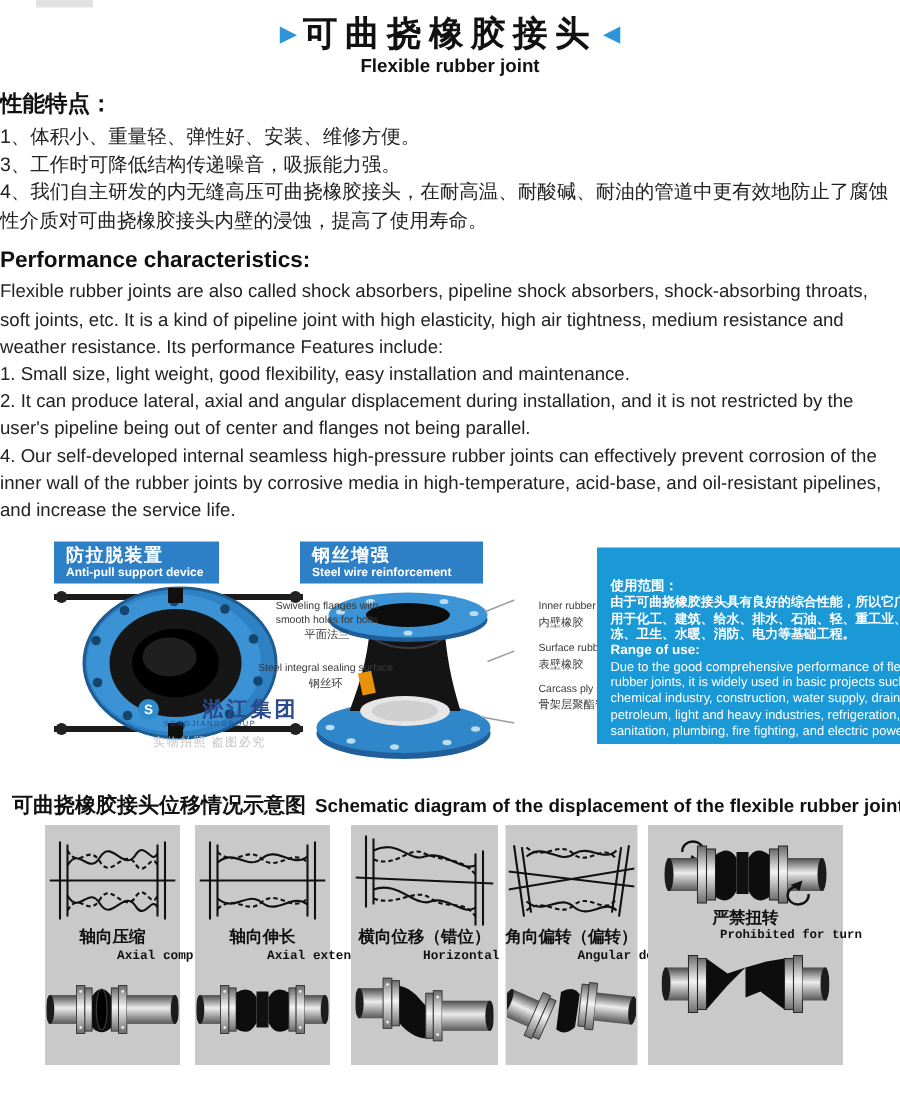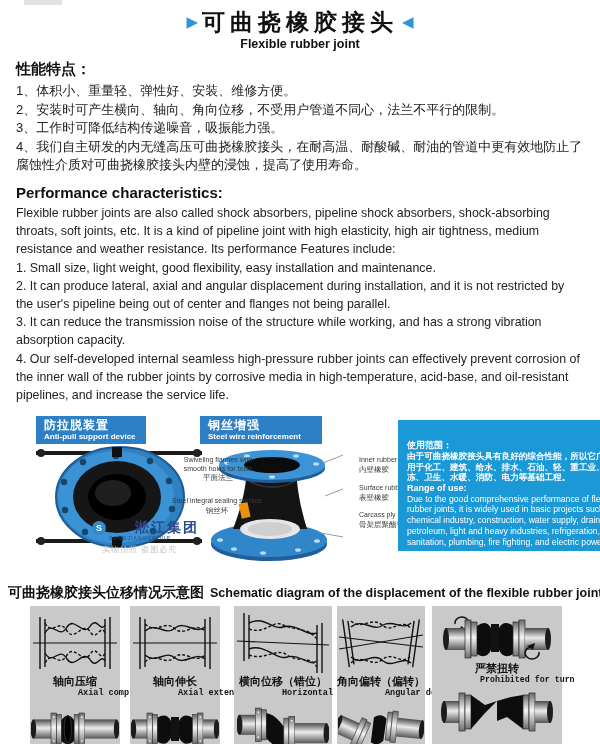--- a/index.html
+++ b/index.html
@@ -8,21 +8,21 @@
     background:#fff;color:#1d1d1d;
     font-family:"Liberation Sans","DejaVu Sans",sans-serif;
   }
   .artifact{position:absolute;left:24px;top:0;width:38px;height:5px;background:#e2e2e2;}
   
   .title-row{text-align:center;padding-top:7px;font-weight:bold;white-space:nowrap;}
   .title-cn{font-size:23px;letter-spacing:5px;color:#111;}
   .arrow{color:#2e95d8;font-size:15px;vertical-align:3px;padding:0 4px;}
   .subtitle{text-align:center;font-weight:bold;font-size:12.5px;margin-top:-1px;color:#111;}
   
-  .content{padding:0 16px;}
+  .content{padding:0 0;}
   .sec-head{font-size:15px;font-weight:bold;margin:9px 0 3px;color:#111;}
   .cn-text{font-size:13px;line-height:18.6px;color:#222;}
   .en-text{font-size:12.4px;line-height:18.2px;color:#222;}
   .en-text div{margin:0;}
   
   .product{position:relative;height:166px;margin-top:7px;}
   .badge{position:absolute;background:#2d80c6;color:#fff;padding:3px 8px 3px;box-sizing:border-box;}
   .badge .bcn{display:block;font-size:12px;font-weight:bold;line-height:13px;letter-spacing:1px;}
   .badge .ben{display:block;font-size:8px;line-height:9px;font-weight:bold;}
   .badge1{left:36px;top:5px;width:110px;}
@@ -88,30 +88,28 @@
 
 <div class="title-row">
   <span class="arrow">▶</span><span class="title-cn">可曲挠橡胶接头</span><span class="arrow">◀</span>
 </div>
 <div class="subtitle">Flexible rubber joint</div>
 
 <div class="content">
 
   <div class="sec-head">性能特点：</div>
   <div class="cn-text">1、体积小、重量轻、弹性好、安装、维修方便。</div>
-  <div class="cn-text">2、安装时可产生横向、轴向、角向位移，不受用户管道不同心，法兰不平行的限制。</div>
   <div class="cn-text">3、工作时可降低结构传递噪音，吸振能力强。</div>
   <div class="cn-text">4、我们自主研发的内无缝高压可曲挠橡胶接头，在耐高温、耐酸碱、耐油的管道中更有效地防止了腐蚀性介质对可曲挠橡胶接头内壁的浸蚀，提高了使用寿命。</div>
 
   <div class="sec-head">Performance characteristics:</div>
   <div class="en-text">
     <div>Flexible rubber joints are also called shock absorbers, pipeline shock absorbers, shock-absorbing throats, soft joints, etc. It is a kind of pipeline joint with high elasticity, high air tightness, medium resistance and weather resistance. Its performance Features include:</div>
     <div>1. Small size, light weight, good flexibility, easy installation and maintenance.</div>
     <div>2. It can produce lateral, axial and angular displacement during installation, and it is not restricted by the user's pipeline being out of center and flanges not being parallel.</div>
-    <div>3. It can reduce the transmission noise of the structure while working, and has a strong vibration absorption capacity.</div>
     <div>4. Our self-developed internal seamless high-pressure rubber joints can effectively prevent corrosion of the inner wall of the rubber joints by corrosive media in high-temperature, acid-base, and oil-resistant pipelines, and increase the service life.</div>
   </div>
 </div>
 
 <div class="product">
 
   <div class="badge badge1">
     <span class="bcn">防拉脱装置</span>
     <span class="ben">Anti-pull support device</span>
   </div>

